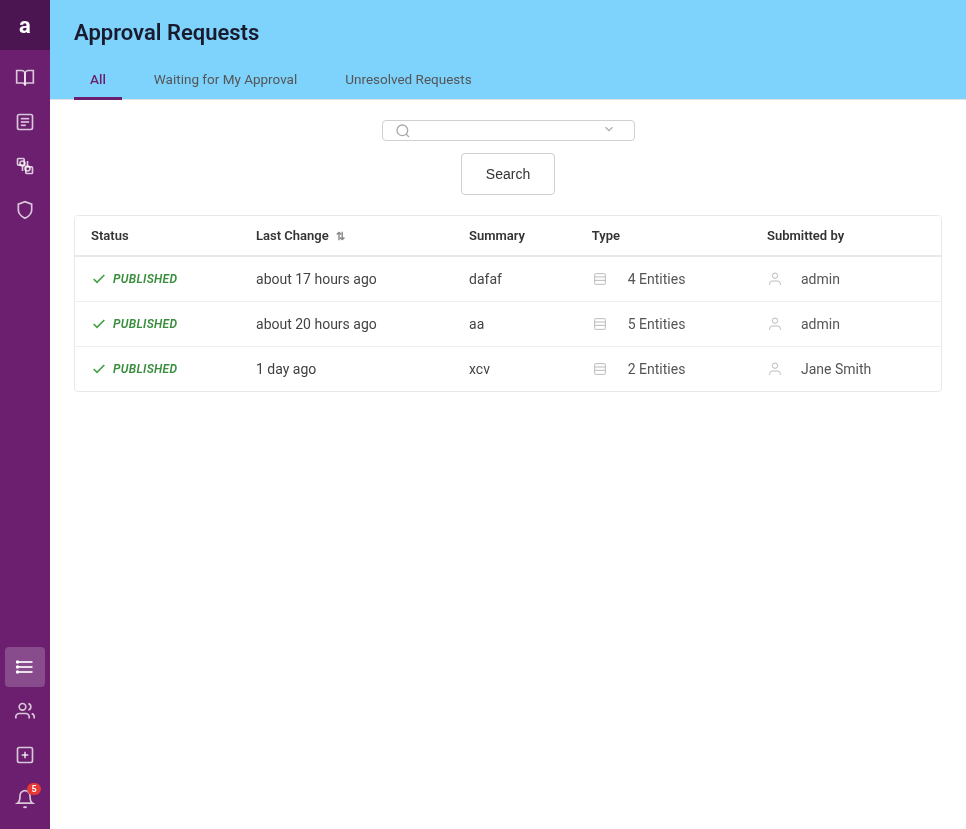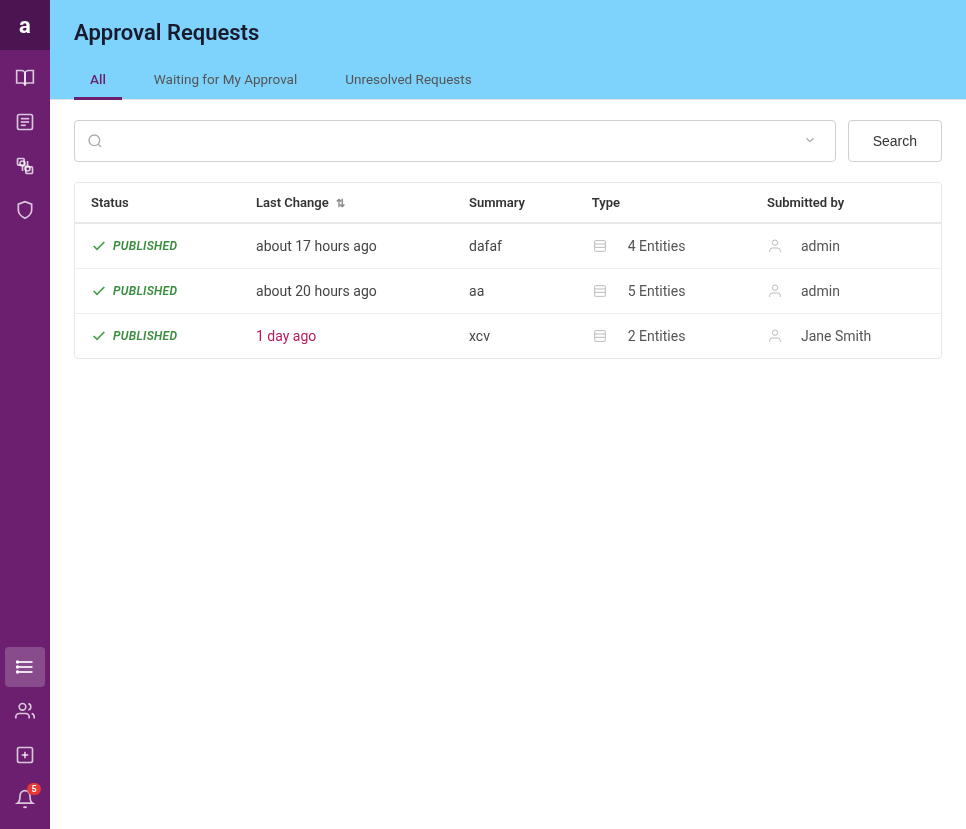--- a/index.html
+++ b/index.html
@@ -115,20 +115,21 @@
       padding: 20px 24px;
       flex: 1;
     }
 
     
     .search-bar {
       display: flex;
       align-items: center;
       gap: 12px;
       margin-bottom: 20px;
+      flex-direction: column;
     }
     .search-input-wrap {
       flex: 1;
       display: flex;
       align-items: center;
       border: 1px solid #d0d0d0;
       border-radius: 4px;
       background: white;
       padding: 0 12px;
       height: 42px;
@@ -200,21 +201,21 @@
       align-items: center;
       gap: 6px;
       color: #388e3c;
       font-size: 12px;
       font-weight: 600;
       letter-spacing: 0.3px;
       font-style: italic;
     }
 
     .last-change-link {
-      color: #be185d;
+      color: #404040;
       text-decoration: none;
       cursor: pointer;
       margin-top: 32px;
     }
     .last-change-text { color: #444; }
 
     .type-cell {
       display: flex;
       align-items: center;
       gap: 20px;

